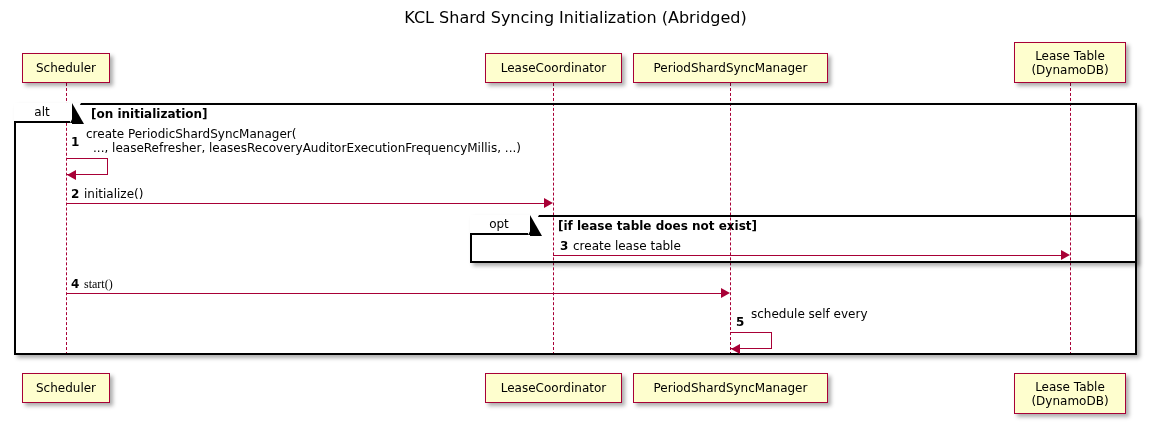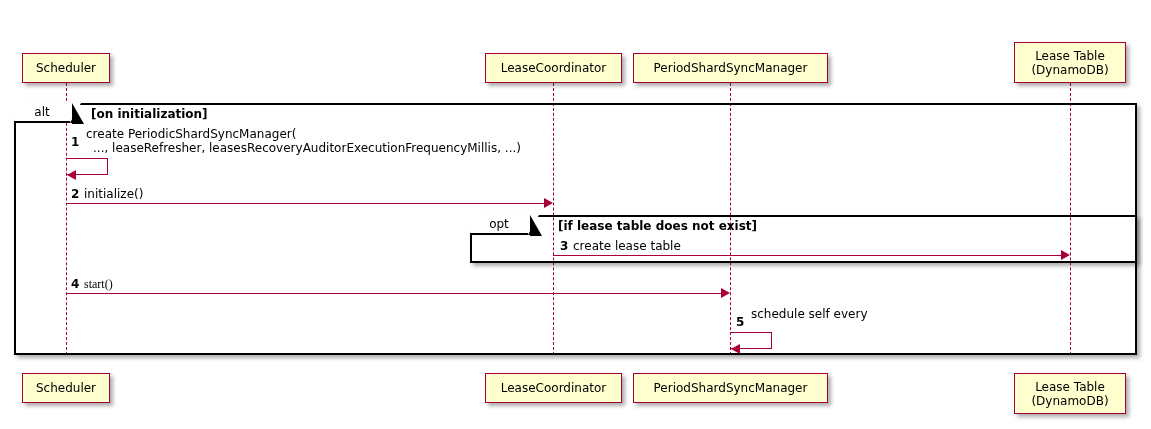--- a/index.html
+++ b/index.html
@@ -153,20 +153,21 @@
     border-bottom: 1.5px solid #A80036;
     border-left: none;
     background: transparent;
   }
 </style>
 </head>
 <body>
 
 <div id="diagram">
 
+  <div class="title">KCL Shard Syncing Initialization (Abridged)</div>
 
   <div class="lifeline" style="left:66px; top:83px; height:272px;"></div>
   <div class="lifeline" style="left:553px; top:83px; height:272px;"></div>
   <div class="lifeline" style="left:730px; top:83px; height:272px;"></div>
   <div class="lifeline" style="left:1070px; top:83px; height:272px;"></div>
 
   <div class="participant" style="left:22px; top:53px; width:88px; height:30px;">
     <span class="pline">Scheduler</span>
   </div>
 

